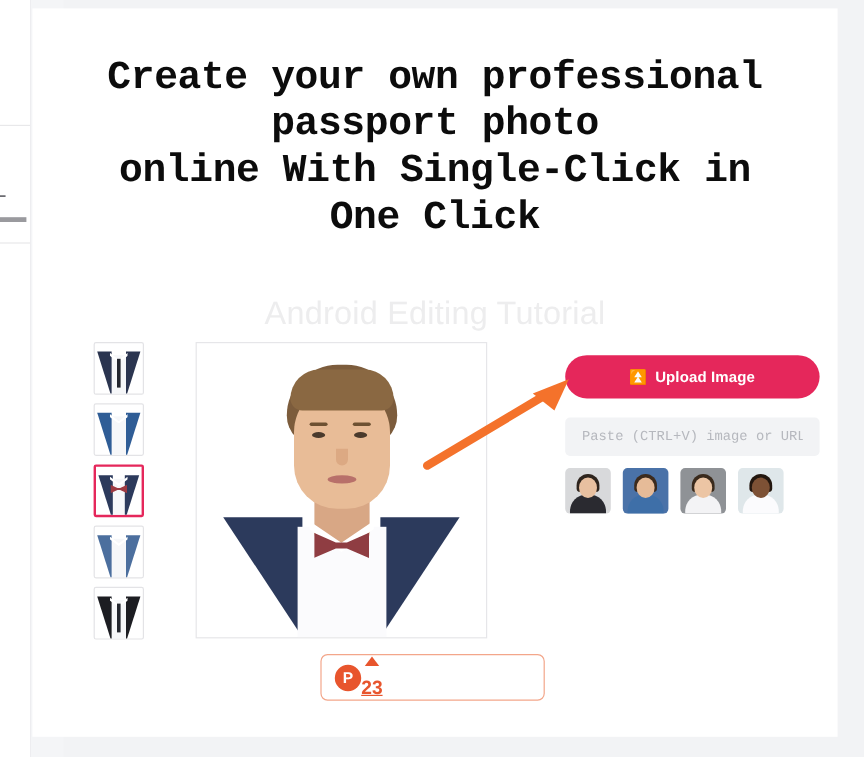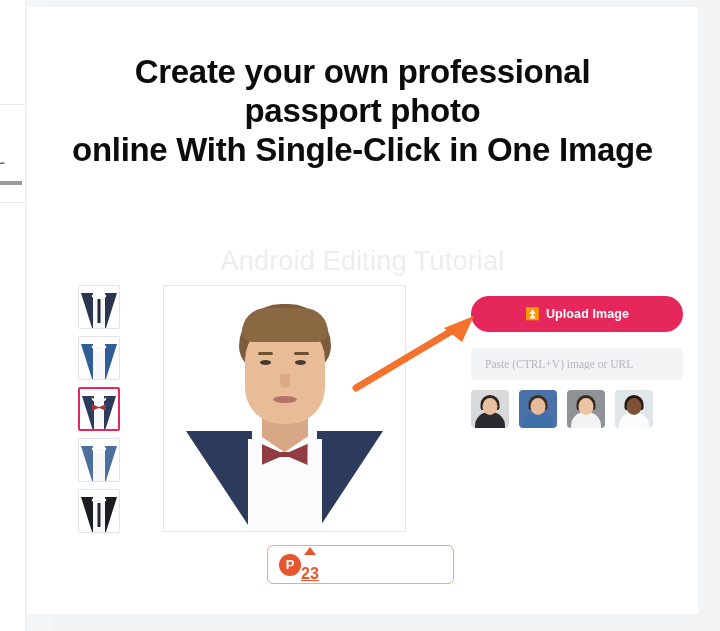--- a/index.html
+++ b/index.html
@@ -71,28 +71,28 @@
     height: 607px;
     background: #ffffff;
   }
 
   
   .hero {
     padding-top: 38px;
     text-align: center;
   }
   .hero h1 {
-    margin: 7px auto;
+    margin: 0 auto;
     width: 600px;
     font-size: 33px;
     line-height: 39px;
     font-weight: 700;
     color: #0c0c0c;
     letter-spacing: -0.3px;
-    font-family: Liberation Sans, sans-serif;
+    font-family: Liberation Mono, monospace;
   }
   .hero .subtitle {
     margin-top: 20px;
     font-size: 12.5px;
     color: #7d7d83;
     font-weight: 400;
   }
 
   
   .watermark {
@@ -344,21 +344,21 @@
     margin-top: 16px;
     width: 212px;
     height: 32px;
     background: #f2f3f5;
     border: none;
     border-radius: 4px;
     box-sizing: border-box;
     padding: 0 14px;
     font-size: 11.5px;
     color: #a7a9b0;
-    font-family: Liberation Serif, serif;
+    font-family: Liberation Mono, monospace;
     outline: none;
   }
   .paste-field::placeholder { color: #b6b8be; }
 
   .try-label {
     margin-top: 42px;
     font-size: 11.5px;
     color: #8c8e95;
   }
   .samples {
@@ -482,21 +482,21 @@
 </div>
 <div class="gap-col"></div>
 
 <div class="card">
 
   <div class="hero">
     <h1>
       <span>Create your own professional</span>
       <span>passport photo</span><br>
       <span>online With Single-Click in One</span>
-      <span>Image</span>
+      <span>Click</span>
     </h1>
   </div>
 
   <div class="watermark">Android Editing Tutorial</div>
 
   <div class="workspace">
 
     <div class="suit-strip">
       <div class="suit-thumb" style="--suit:#2b3550">
         <div class="shirt"></div>

